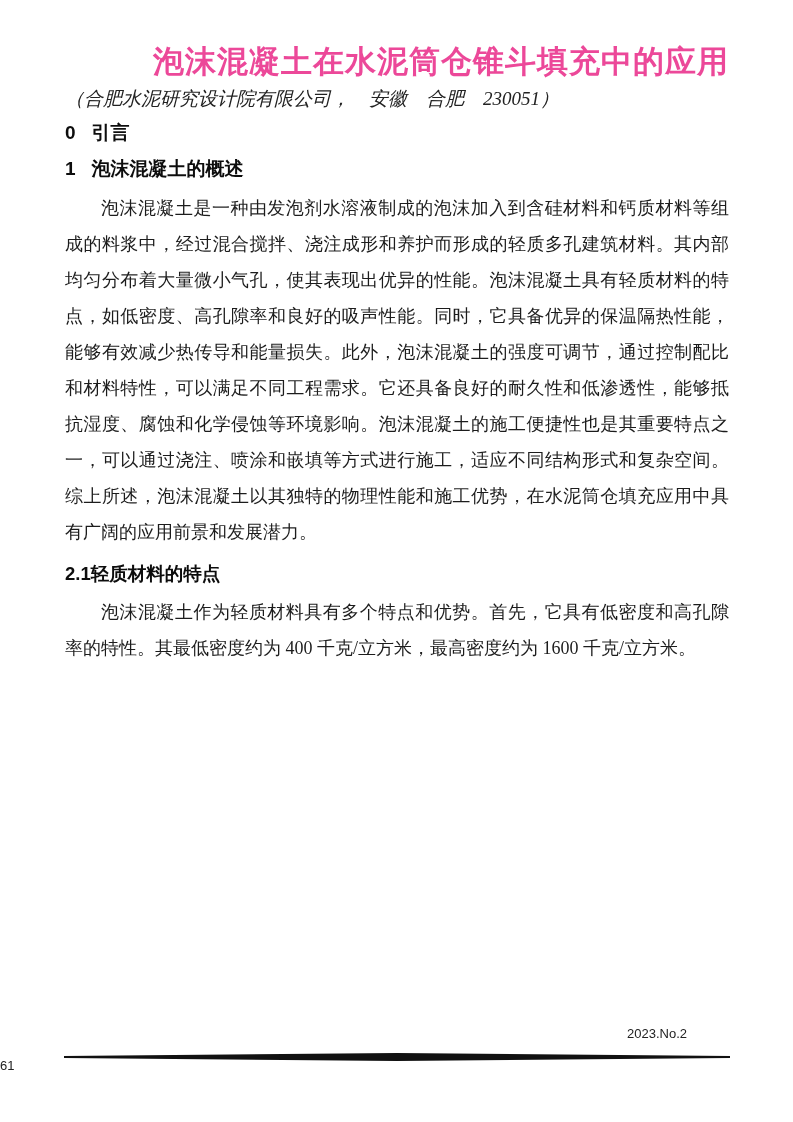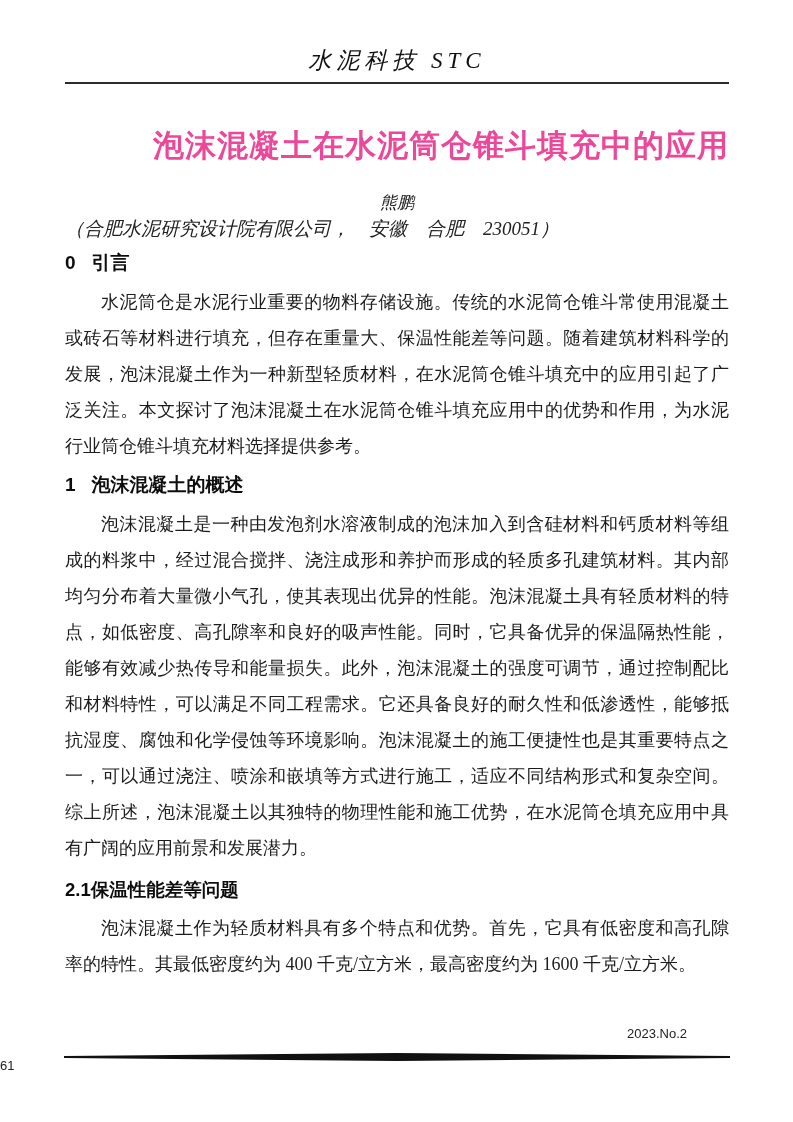--- a/index.html
+++ b/index.html
@@ -117,41 +117,38 @@
     line-height: 16px;
     color: #222;
   }
 </style>
 </head>
 <body>
 
 <div class="page">
   <div class="content">
 
-    <div class="journal-header">水泥科技 STC</div>
 
     <h1 class="title">泡沫混凝土在水泥筒仓锥斗填充中的应用</h1>
 
-    <div class="author">熊鹏</div>
 
     <div class="affiliation">（合肥水泥研究设计院有限公司，　安徽　合肥　230051）</div>
 
     <h2 class="sec first">
       <span class="sec-num">0</span><span>引言</span>
     </h2>
-    <p class="para">水泥筒仓是水泥行业重要的物料存储设施。传统的水泥筒仓锥斗常使用混凝土或砖石等材料进行填充，但存在重量大、保温性能差等问题。随着建筑材料科学的发展，泡沫混凝土作为一种新型轻质材料，在水泥筒仓锥斗填充中的应用引起了广泛关注。本文探讨了泡沫混凝土在水泥筒仓锥斗填充应用中的优势和作用，为水泥行业筒仓锥斗填充材料选择提供参考。</p>
 
     <h2 class="sec">
       <span class="sec-num">1</span><span>泡沫混凝土的概述</span>
     </h2>
     <p class="para">泡沫混凝土是一种由发泡剂水溶液制成的泡沫加入到含硅材料和钙质材料等组成的料浆中，经过混合搅拌、浇注成形和养护而形成的轻质多孔建筑材料。其内部均匀分布着大量微小气孔，使其表现出优异的性能。泡沫混凝土具有轻质材料的特点，如低密度、高孔隙率和良好的吸声性能。同时，它具备优异的保温隔热性能，能够有效减少热传导和能量损失。此外，泡沫混凝土的强度可调节，通过控制配比和材料特性，可以满足不同工程需求。它还具备良好的耐久性和低渗透性，能够抵抗湿度、腐蚀和化学侵蚀等环境影响。泡沫混凝土的施工便捷性也是其重要特点之一，可以通过浇注、喷涂和嵌填等方式进行施工，适应不同结构形式和复杂空间。综上所述，泡沫混凝土以其独特的物理性能和施工优势，在水泥筒仓填充应用中具有广阔的应用前景和发展潜力。</p>
 
 
     <h3 class="subsec">
-      <span class="sec-num">2.1</span><span>保温性能差等问题</span>
+      <span class="sec-num">2.1</span><span>轻质材料的特点</span>
     </h3>
     <p class="para">泡沫混凝土作为轻质材料具有多个特点和优势。首先，它具有低密度和高孔隙率的特性。其最低密度约为 400 千克/立方米，最高密度约为 1600 千克/立方米。</p>
 
   </div>
 
   <div class="footer-rule">
     <svg width="666" height="8" viewBox="0 0 666 8" xmlns="http://www.w3.org/2000/svg">
       <polygon points="0,3.1 333,0 666,3.1 666,4.9 333,8 0,4.9" fill="#111111"></polygon>
     </svg>
   </div>

